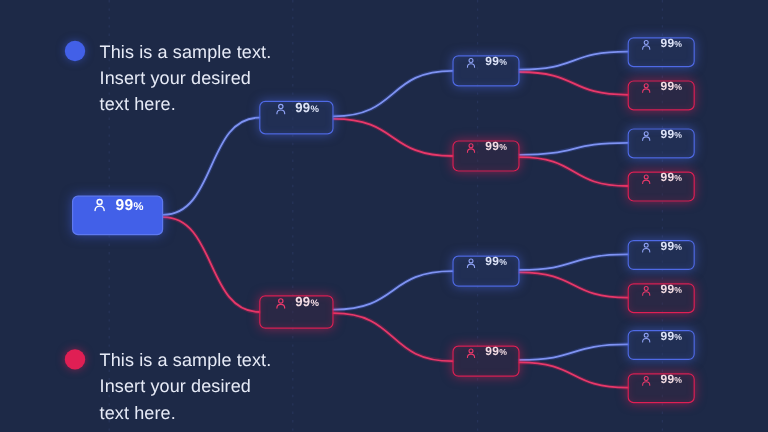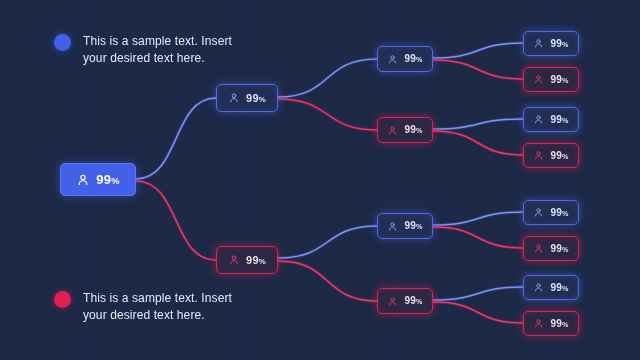--- a/index.html
+++ b/index.html
@@ -29,21 +29,20 @@
     left: 0; top: 0;
     width: 640px;
     height: 360px;
     z-index: 3;
   }
 
   .node {
     position: absolute;
     box-sizing: border-box;
     display: flex;
-    align-items: center;
     justify-content: center;
     gap: 6px;
     border-radius: 5px;
     border: 1.6px solid transparent;
   }
   .node .pct {
     font-weight: bold;
     letter-spacing: 0.2px;
     line-height: 1;
     white-space: nowrap;
@@ -86,21 +85,21 @@
   }
   .legend-dot {
     width: 17px;
     height: 17px;
     border-radius: 50%;
     flex: 0 0 auto;
     margin-top: 1px;
   }
   .legend-text {
     color: #e6eaf6;
-    font-size: 12px;
+    font-size: 15px;
     line-height: 1.45;
     width: 150px;
     letter-spacing: 0.1px;
   }
 </style>
 </head>
 <body>
 
 <div id="canvas">
 

